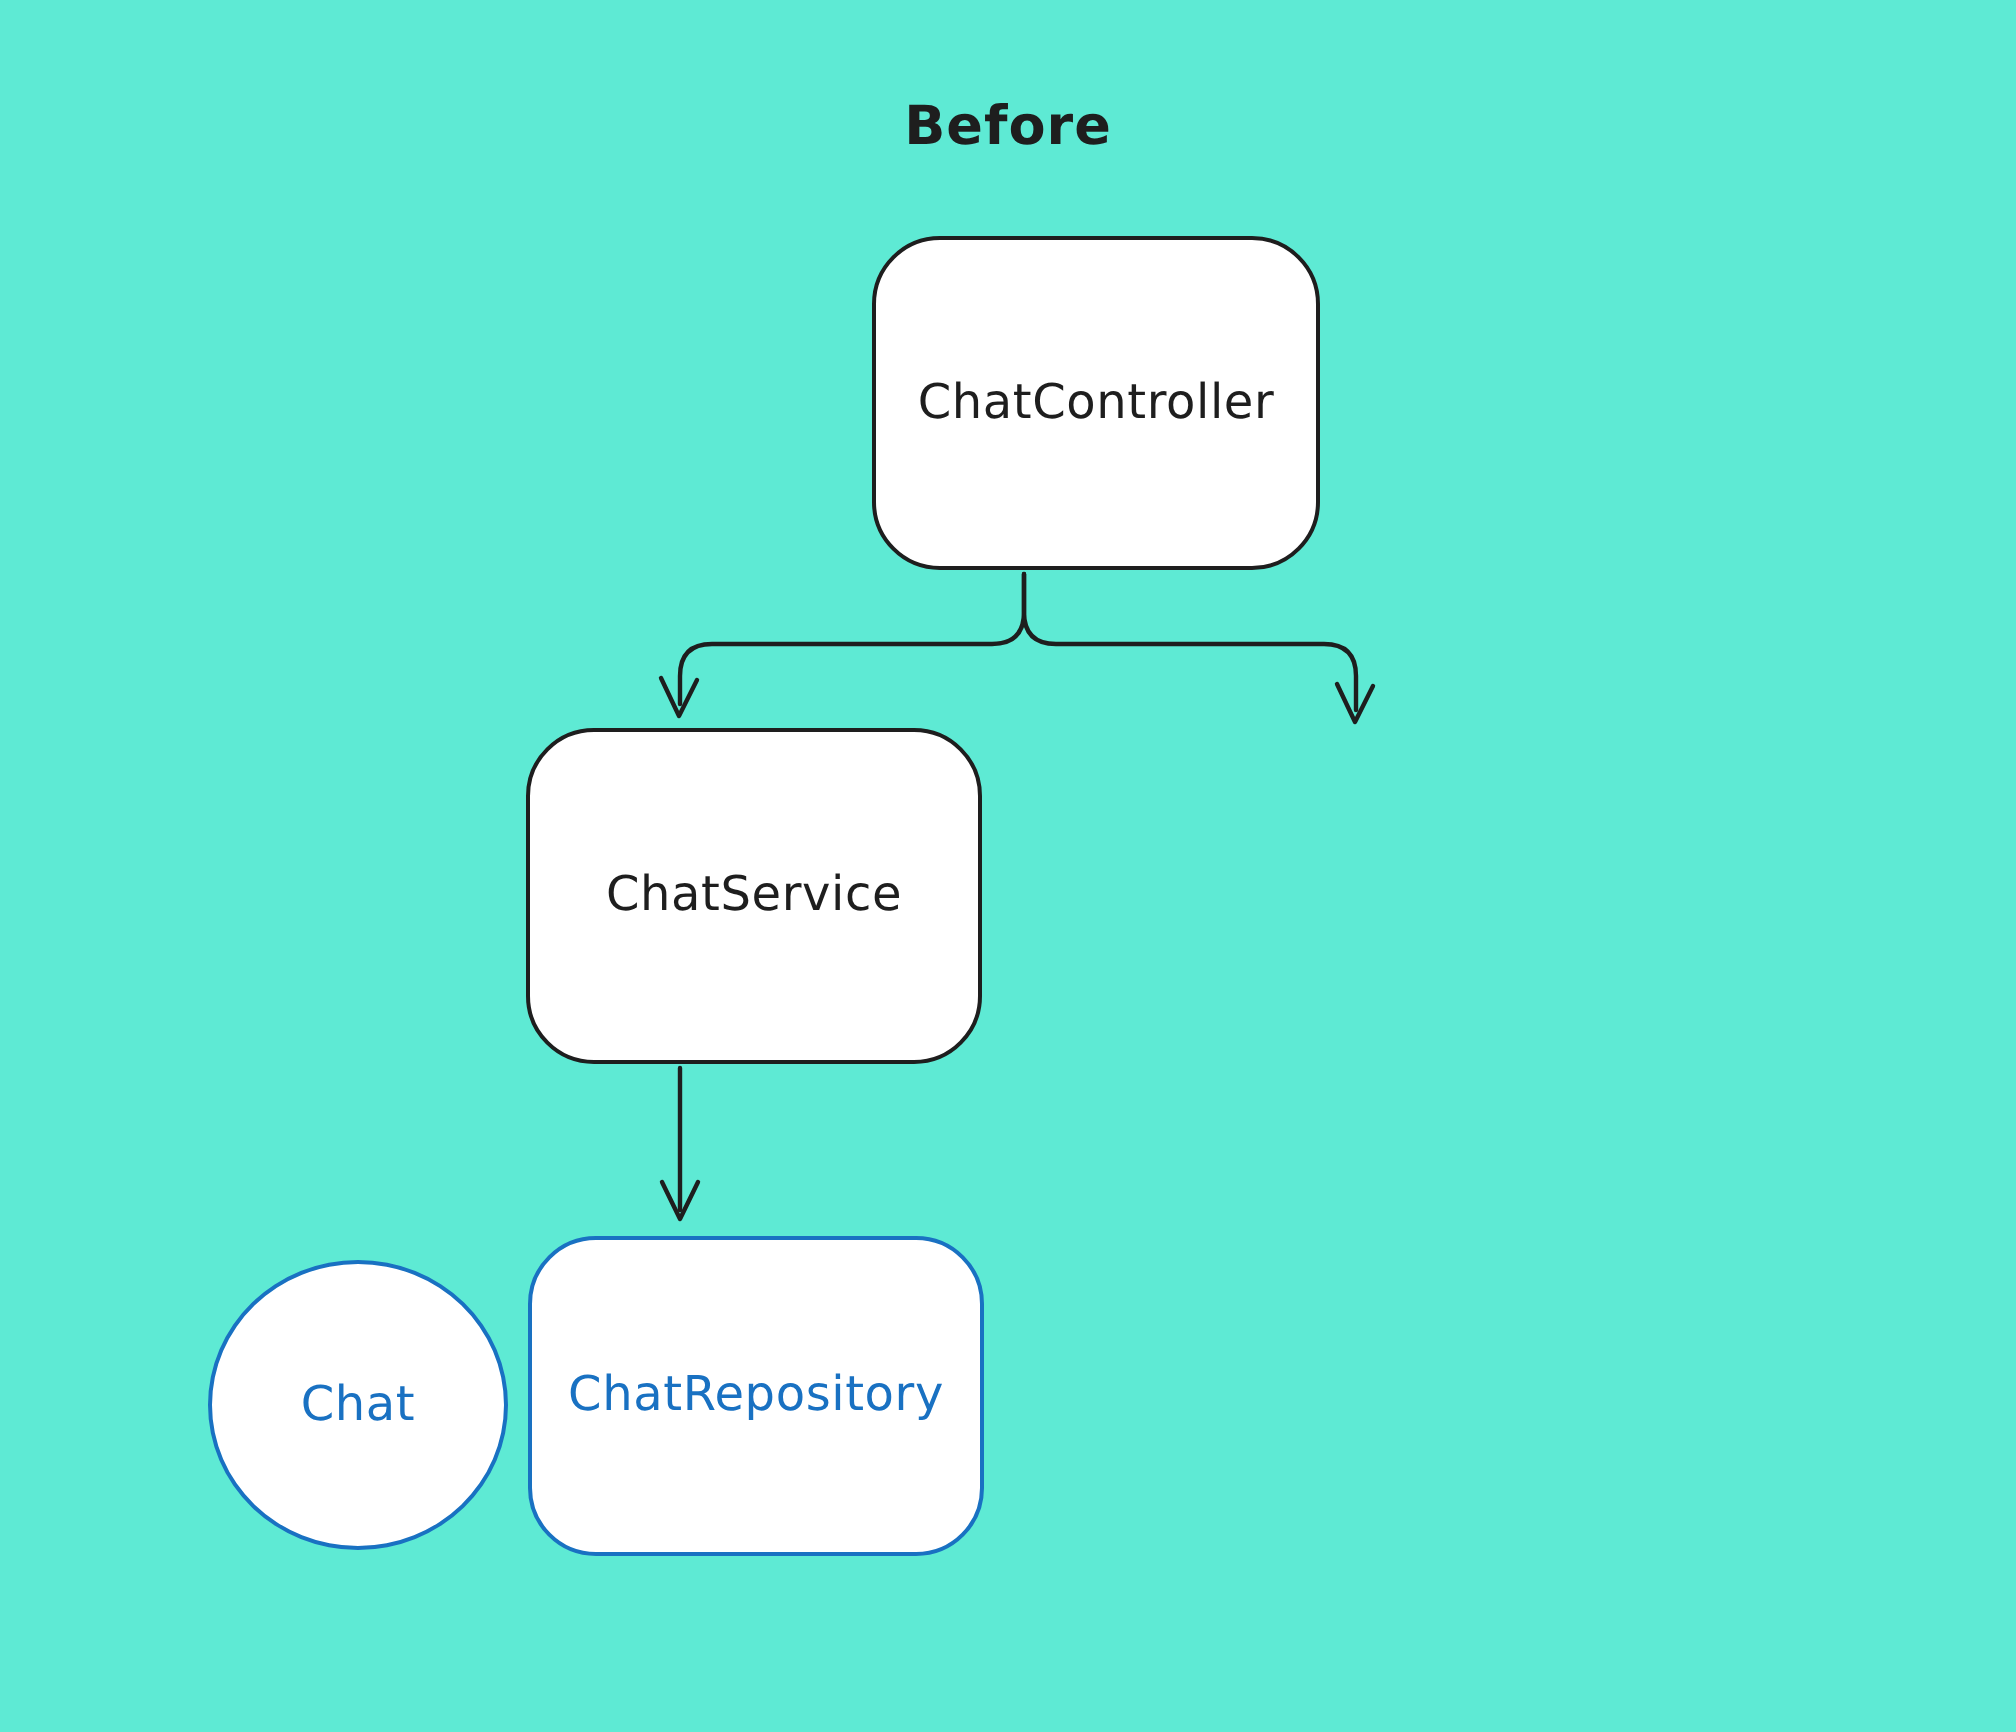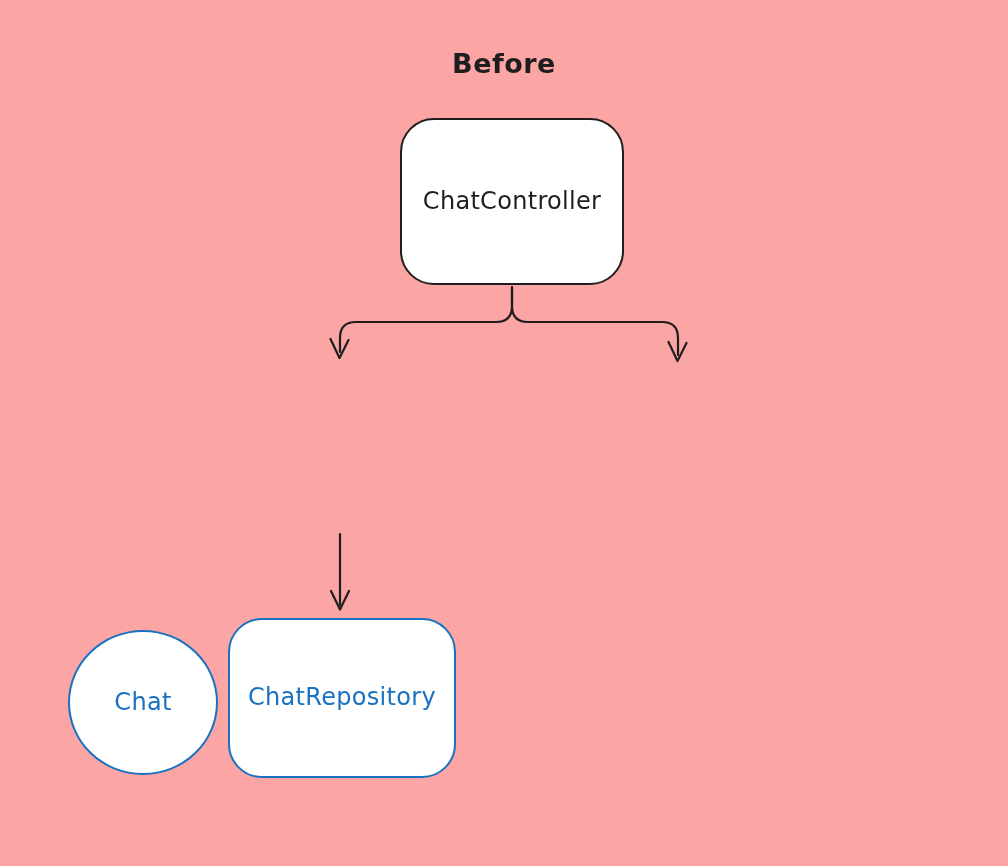--- a/index.html
+++ b/index.html
@@ -4,21 +4,21 @@
 <style>
   html, body {
     margin: 0;
     padding: 0;
     background: #ffffff;
   }
   .canvas {
     position: relative;
     width: 1008px;
     height: 866px;
-    background: #fca5a5;
+    background: #5eead4;
     font-family: "DejaVu Sans", sans-serif;
     overflow: hidden;
   }
   .title {
     position: absolute;
     left: 0;
     right: 0;
     top: 48px;
     text-align: center;
     font-size: 27px;
@@ -31,20 +31,21 @@
     display: flex;
     align-items: center;
     justify-content: center;
     text-align: center;
     box-sizing: border-box;
     font-size: 24px;
     font-weight: 500;
     letter-spacing: 0.3px;
     line-height: 1.3;
     background: #ffffff;
+    margin-left: 36px;
   }
   .rect   { border: 2px solid; border-radius: 34px; }
   .circle { border: 2px solid; border-radius: 50%; }
   .c-black { border-color: #1e1e1e; color: #1e1e1e; }
   .c-green { border-color: #2f9e44; color: #2f9e44; }
   .c-blue  { border-color: #1971c2; color: #1971c2; }
 
   .node-chat-controller   { left: 400px; top: 118px; width: 224px; height: 167px; }
   .node-chat-service      { left: 227px; top: 364px; width: 228px; height: 168px; }
   .node-mongo-chat-service{ left: 565px; top: 367px; width: 230px; height: 160px; }
@@ -85,20 +86,23 @@
         <path d="M340 534 L340 605"></path>
         <path d="M331 591 L340 609.5 L349 591"></path>
       </g>
     </g>
   </svg>
 
   <div class="node rect c-black node-chat-controller">
     <span>ChatController</span>
   </div>
 
+  <div class="node rect c-black node-chat-service">
+    <span>ChatService</span>
+  </div>
 
 
 
   <div class="node circle c-blue node-chat">
     <span>Chat</span>
   </div>
 
   <div class="node rect c-blue node-chat-repository">
     <span>ChatRepository</span>
   </div>

